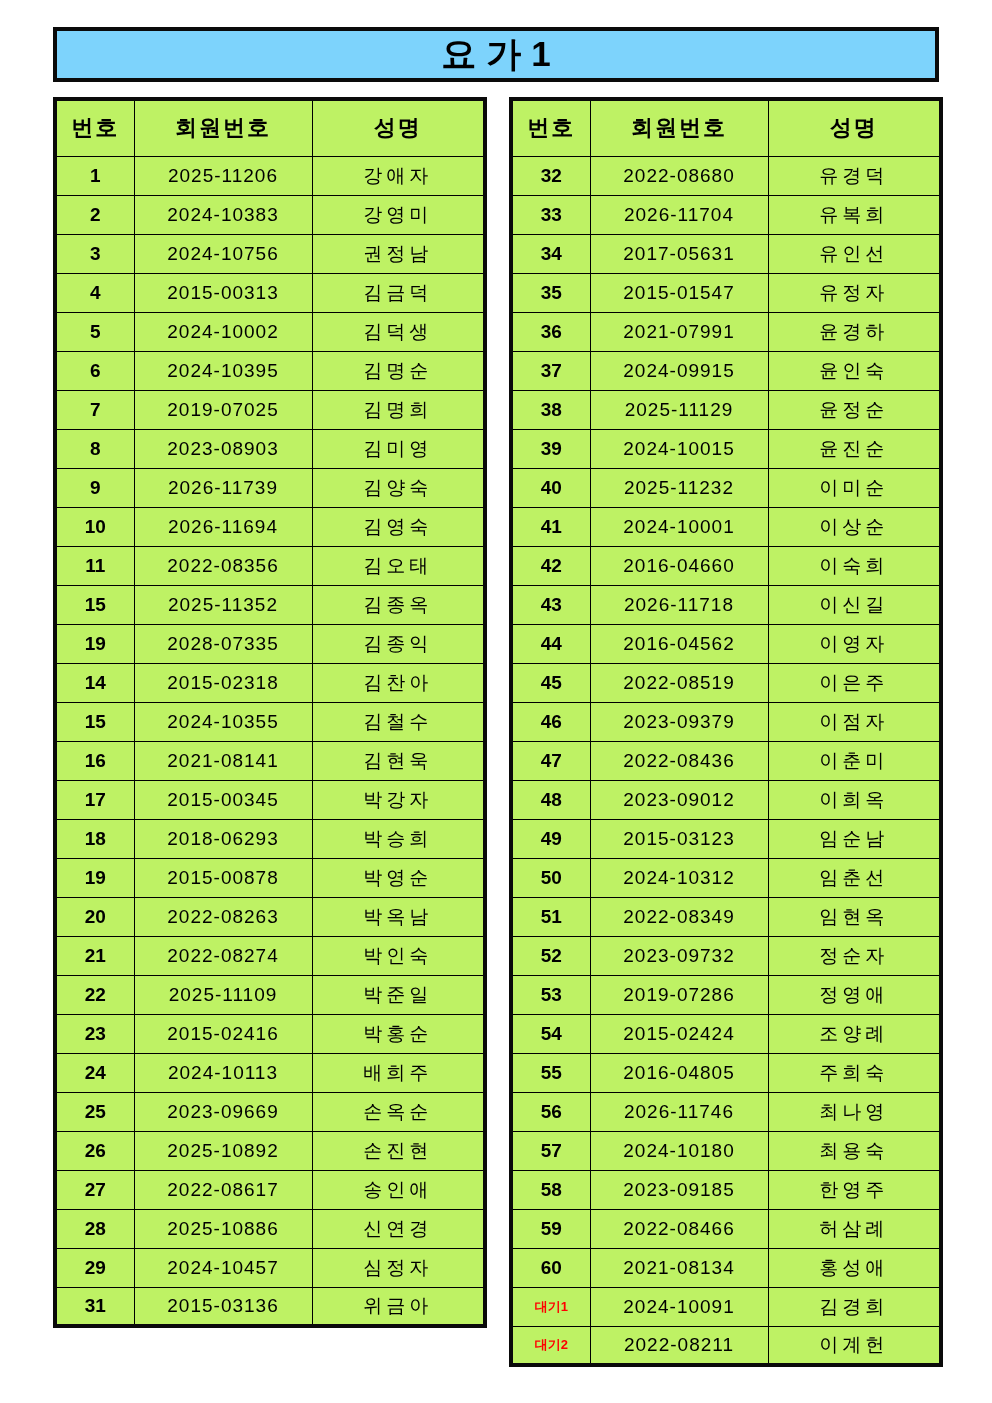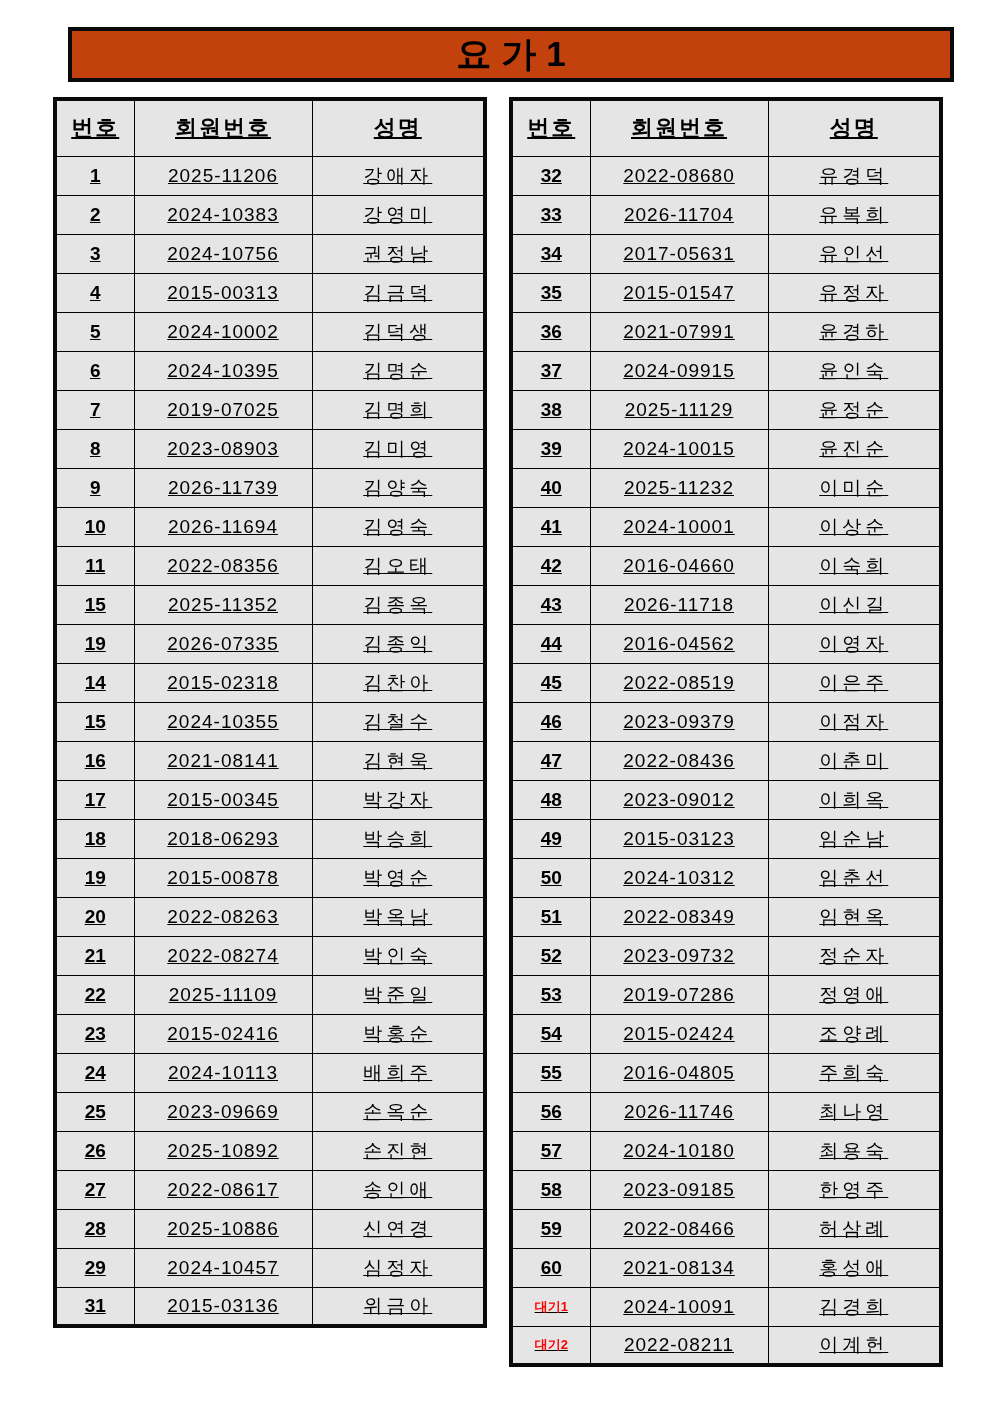--- a/index.html
+++ b/index.html
@@ -10,39 +10,37 @@
     color: #000;
     font-family: "Liberation Sans", sans-serif;
     position: relative;
   }
   .title-box {
     position: absolute;
     left: 53px; top: 27px;
     width: 886px; height: 55px;
     border: 4px solid #0a0a0a;
     display: flex; align-items: flex-start; justify-content: center;
-    background: #c2410c;
-    margin-left: 15px;
+    background: #7dd3fc;
   }
   .title-text {
     font-size: 35px;
     font-weight: bold;
     letter-spacing: 10px;
     padding-left: 10px; 
     white-space: nowrap;
   }
   table.roster {
     position: absolute;
     top: 97px;
     width: 430px;
     border-collapse: collapse;
     table-layout: fixed;
     border: 4px solid #0a0a0a;
-    background: #e5e5e5;
-    text-decoration: underline;
+    background: #bef264;
   }
   table.roster.left  { left: 53px; }
   table.roster.right { left: 509px; }
   .roster th, .roster td {
     border: 1.6px solid #000;
     text-align: center;
     vertical-align: middle;
     padding: 0;
     overflow: hidden;
     white-space: nowrap;
@@ -148,21 +146,21 @@
         <td class="col-member">2022-08356</td>
         <td class="col-name">김오태</td>
       </tr>
       <tr>
         <td class="col-no">15</td>
         <td class="col-member">2025-11352</td>
         <td class="col-name">김종옥</td>
       </tr>
       <tr>
         <td class="col-no">19</td>
-        <td class="col-member">2026-07335</td>
+        <td class="col-member">2028-07335</td>
         <td class="col-name">김종익</td>
       </tr>
       <tr>
         <td class="col-no">14</td>
         <td class="col-member">2015-02318</td>
         <td class="col-name">김찬아</td>
       </tr>
       <tr>
         <td class="col-no">15</td>
         <td class="col-member">2024-10355</td>

